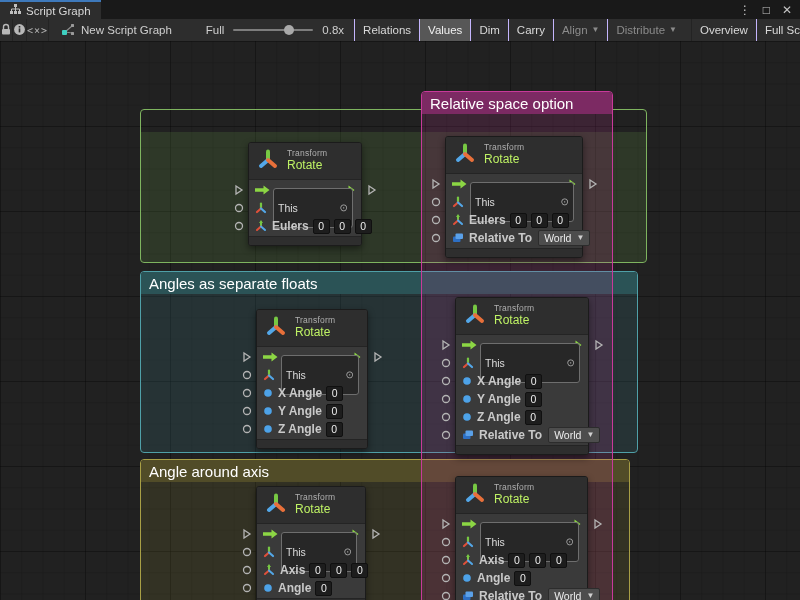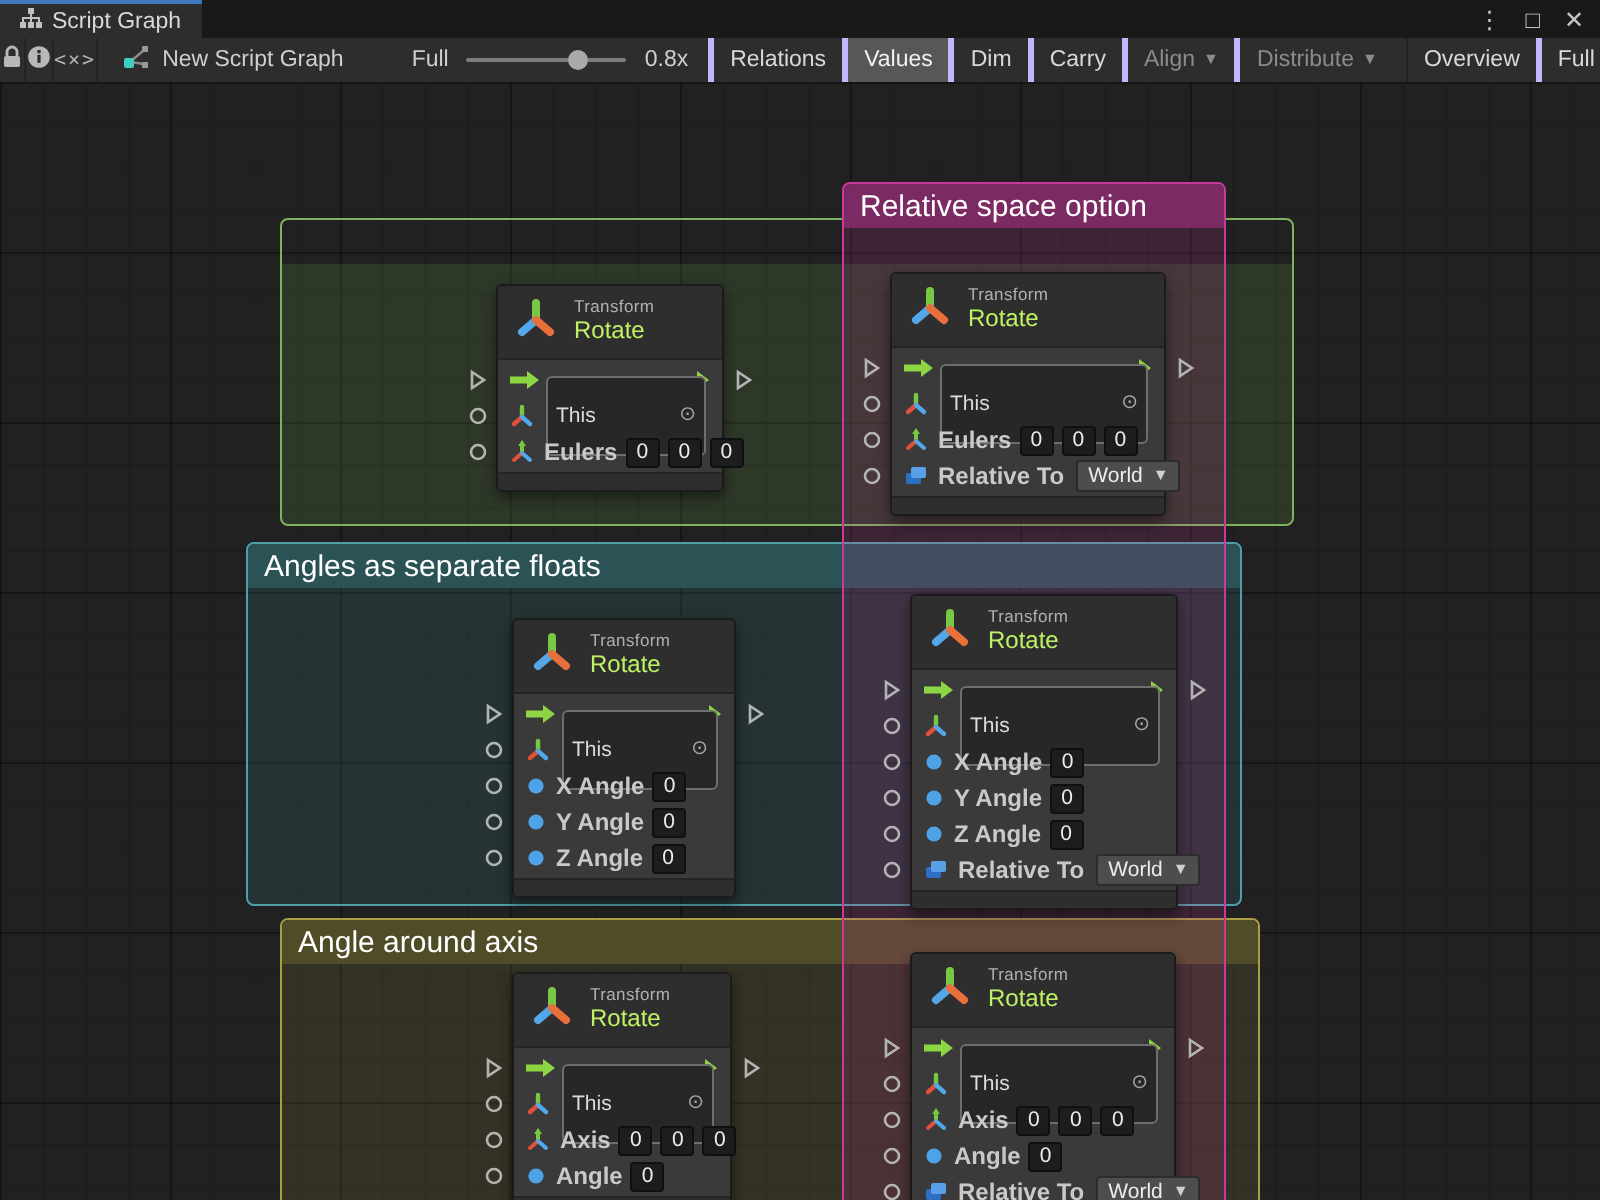--- a/index.html
+++ b/index.html
@@ -18,21 +18,21 @@
   .toolbar{position:absolute;left:0;top:19px;right:0;height:22px;background:#2d2d2d;
            border-bottom:1px solid #161616;display:flex;align-items:stretch;color:#cfcfcf;font-size:11.5px;overflow:hidden;}
   .tool-cell{display:flex;align-items:center;justify-content:center;border-right:1px solid #242424;}
   .tool-cell.w24{width:24px;}.tool-cell.w46{width:40px;}
   .code-glyph{font-family:"DejaVu Sans Mono",monospace;font-size:10px;color:#b4b4b4;letter-spacing:1px;}
   .newgraph{display:flex;align-items:center;gap:6px;margin-left:12px;white-space:nowrap;}
   .zoomblk{display:flex;align-items:center;margin-left:16px;white-space:nowrap;}
   .zoom-track{position:relative;width:80px;height:2px;background:#7d7d7d;margin:0 9px;border-radius:1px;}
   .zoom-knob{position:absolute;top:50%;width:10px;height:10px;border-radius:50%;background:#a9a9a9;transform:translate(-50%,-50%);}
   .togglegrp{display:flex;align-items:stretch;margin-left:10px;}
-  .tbtn{display:flex;align-items:center;gap:4px;padding:0 8px;border-left:3px solid #c4b5fd;white-space:nowrap;color:#d9d9d9;}
+  .tbtn{display:flex;align-items:center;gap:4px;padding:0 8px;border-left:1px solid #c4b5fd;white-space:nowrap;color:#d9d9d9;}
   .tbtn.active{background:#575757;color:#f0f0f0;justify-content:flex-end;}
   .tbtn.disabled{color:#8b8b8b;}
   .tbtn.gap{margin-left:6px;border-left:1px solid #232323;}
   .caret{font-size:8px;line-height:1;}
 
   
   .canvas{position:absolute;left:0;top:41px;width:800px;height:559px;background-color:#212121;
     background-image:
       linear-gradient(rgba(0,0,0,.25) 1px, transparent 1px),
       linear-gradient(90deg, rgba(0,0,0,.25) 1px, transparent 1px),
@@ -168,21 +168,21 @@
         <div class="tbtn normal">
           <span>Full Screen</span>
         </div>
       </div>
   </div>
 
   <div class="canvas">
       <div class="group" style="left: 140px; top: 68px; width: 507px; height: 154px; border-color: rgb(126, 180, 95);">
         <div class="group-body" style="background: rgba(108, 160, 72, 0.18);"></div>
       </div>
-      <div class="group" style="left: 123px; top: 230px; width: 498px; height: 182px; border-color: rgb(79, 160, 168);">
+      <div class="group" style="left: 140px; top: 230px; width: 498px; height: 182px; border-color: rgb(79, 160, 168);">
         <div class="group-header" style="background: rgb(43, 83, 86);">
           <span>Angles as separate floats</span>
         </div>
         <div class="group-body" style="background: rgba(70, 150, 160, 0.16);"></div>
       </div>
       <div class="group" style="left: 140px; top: 418px; width: 490px; height: 167px; border-color: rgb(168, 159, 69);">
         <div class="group-header" style="background: rgb(81, 76, 40);">
           <span>Angle around axis</span>
         </div>
         <div class="group-body" style="background: rgba(165, 155, 60, 0.14);"></div>

